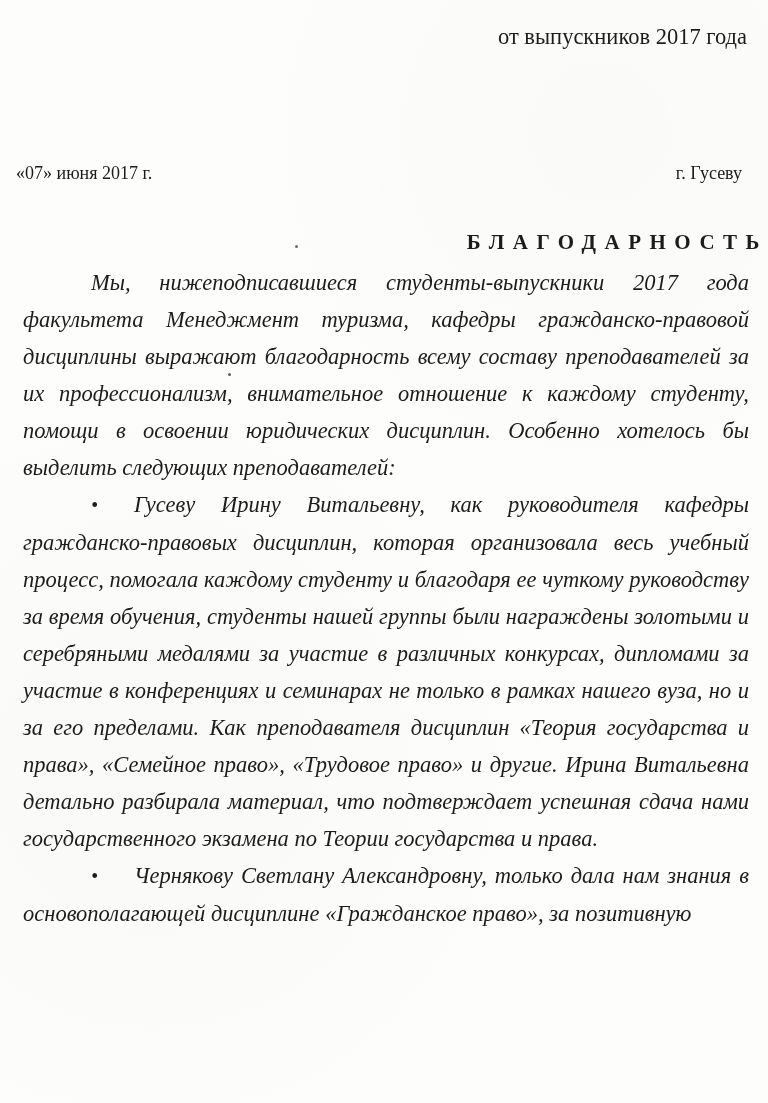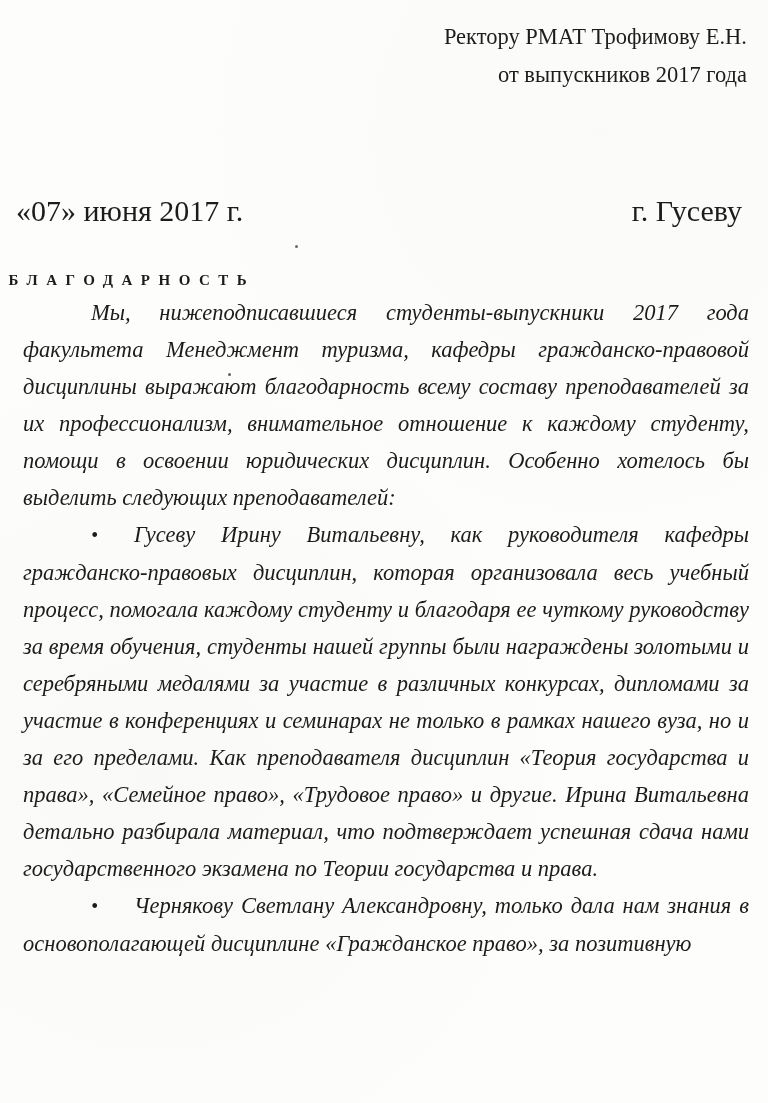--- a/index.html
+++ b/index.html
@@ -30,27 +30,27 @@
   }
   .header-line {
     white-space: nowrap;
   }
   .dateline {
     margin-top: 102px;
     padding-left: 16px;
     padding-right: 26px;
     display: flex;
     justify-content: space-between;
-    font-size: 30px;
+    font-size: 18px;
     line-height: 30px;
   }
   .doc-title {
-    margin: 40px 0 0 0;
-    text-align: left;
-    font-size: 15px;
+    margin: 40px 0 8px 0;
+    text-align: right;
+    font-size: 21px;
     font-weight: bold;
     letter-spacing: 8.5px;
     line-height: 28px;
     text-indent: 8.5px; 
   }
   .body-block {
     padding-left: 23px;
     padding-right: 19px;
     font-size: 22.5px;
     line-height: 37px;
@@ -83,21 +83,20 @@
 </style>
 </head>
 <body>
 
 <div class="page">
 
   <div class="scan-dot dot-1"></div>
   <div class="scan-dot dot-2"></div>
 
   <div class="header-block">
-    <div class="header-line">Ректору РМАТ Трофимову Е.Н.</div>
     <div class="header-line">от выпускников 2017 года</div>
   </div>
 
   <div class="dateline">
     <span>«07» июня 2017 г.</span>
     <span>г. Гусеву</span>
   </div>
 
   <h1 class="doc-title">БЛАГОДАРНОСТЬ</h1>
 

